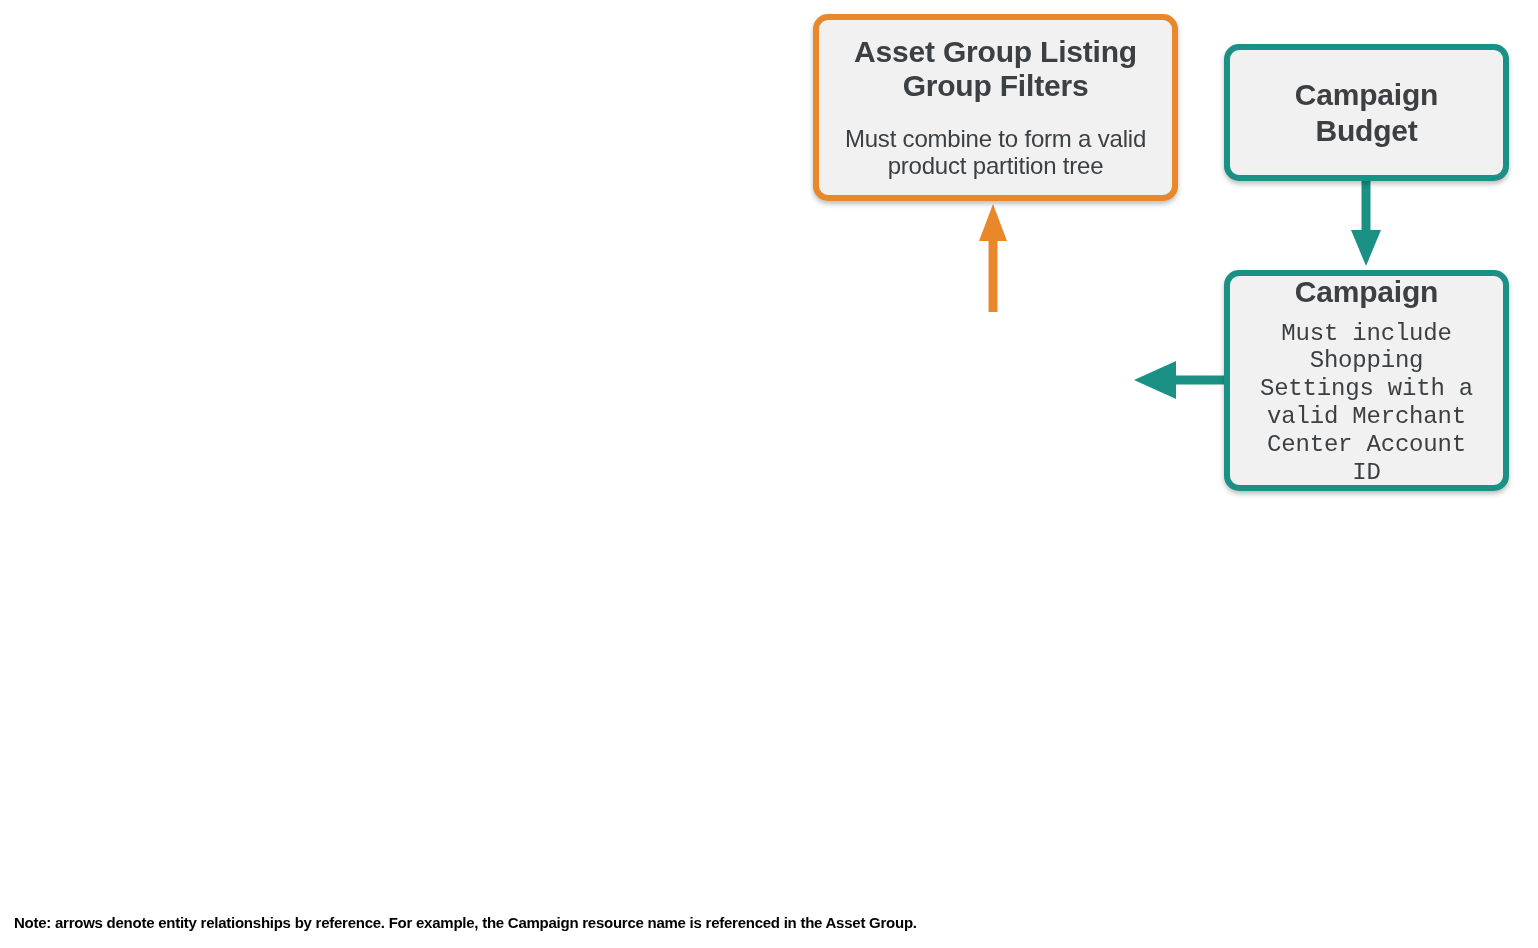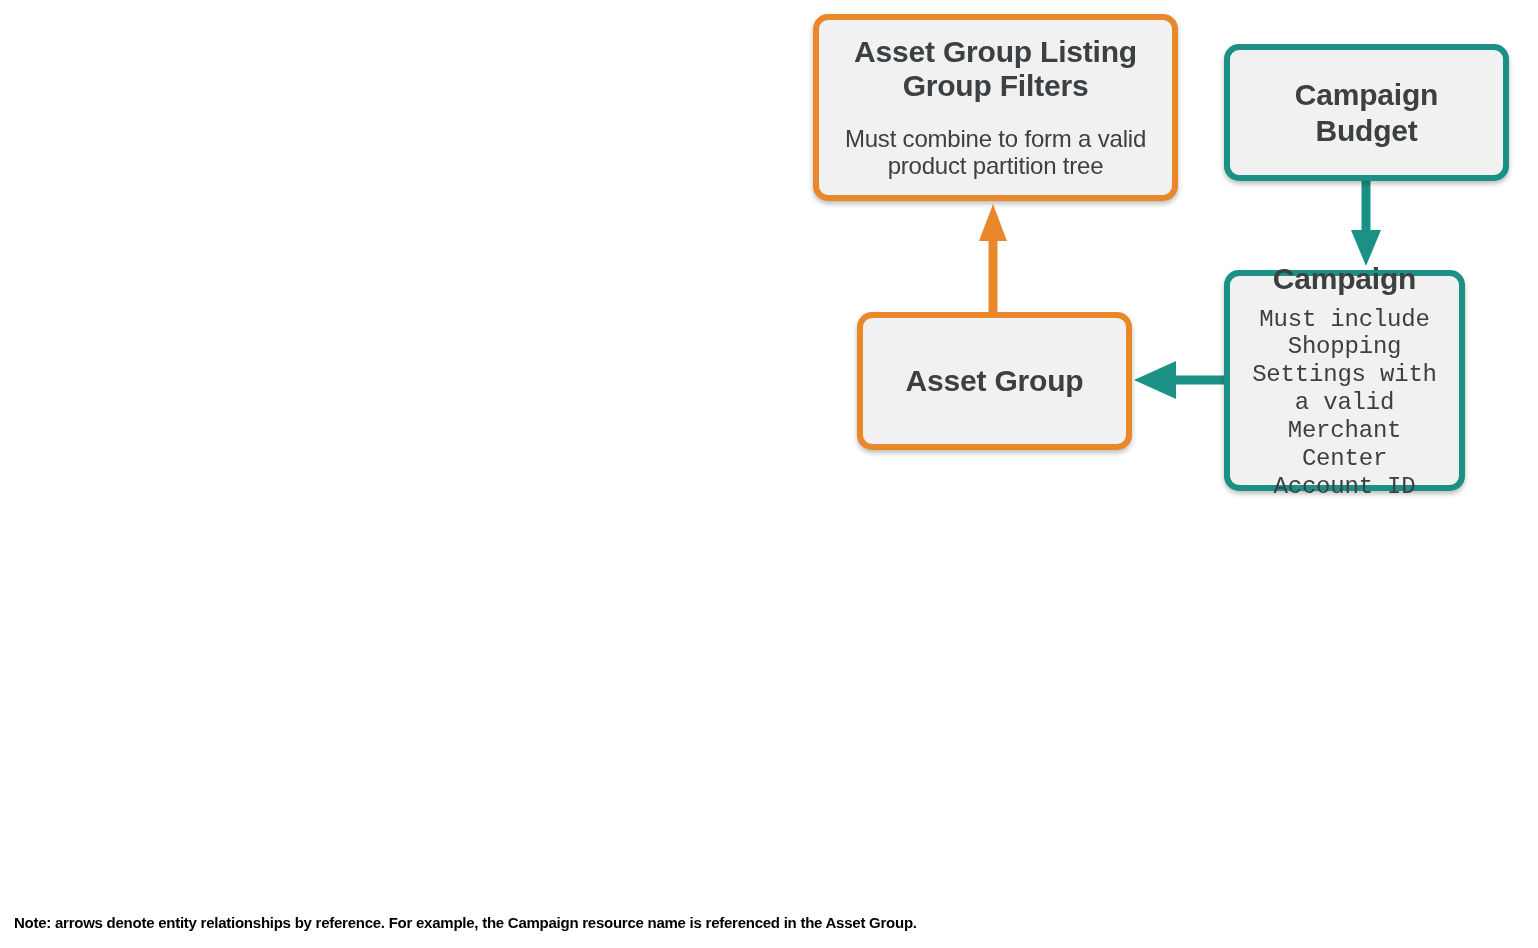--- a/index.html
+++ b/index.html
@@ -73,21 +73,21 @@
   }
   #node-asset-group-listing-group-filters .node-title { line-height: 1.13; }
 
   #node-campaign-budget {
     left: 1224px; top: 44px;  width: 285px;  height: 137px;
   }
   #node-asset-group {
     left: 857px;  top: 312px; width: 275px;  height: 138px;
   }
   #node-campaign {
-    left: 1224px; top: 270px; width: 241px;  height: 221px;
+    left: 1224px; top: 270px; width: 285px;  height: 221px;
   }
   #node-campaign .node-subtitle { margin-top: 10px; font-family: Liberation Mono, monospace; }
 
   
   #diagram-note {
     position: absolute;
     left: 14px;
     top: 914px;
     font-size: 15px;
     font-weight: bold;
@@ -121,23 +121,20 @@
 
   <div class="node orange" id="node-asset-group-listing-group-filters">
     <div class="node-title">Asset Group Listing Group Filters</div>
     <div class="node-subtitle">Must combine to form a valid product partition tree</div>
   </div>
 
   <div class="node teal" id="node-campaign-budget">
     <div class="node-title">Campaign Budget</div>
   </div>
 
-  <div class="node orange" id="node-asset-group">
-    <div class="node-title">Asset Group</div>
-  </div>
 
   <div class="node teal" id="node-campaign">
     <div class="node-title">Campaign</div>
     <div class="node-subtitle">Must include Shopping Settings with a valid Merchant Center Account ID</div>
   </div>
 
   <div id="diagram-note">Note: arrows denote entity relationships by reference. For example, the Campaign resource name is referenced in the Asset Group.</div>
 
 </div>
 

